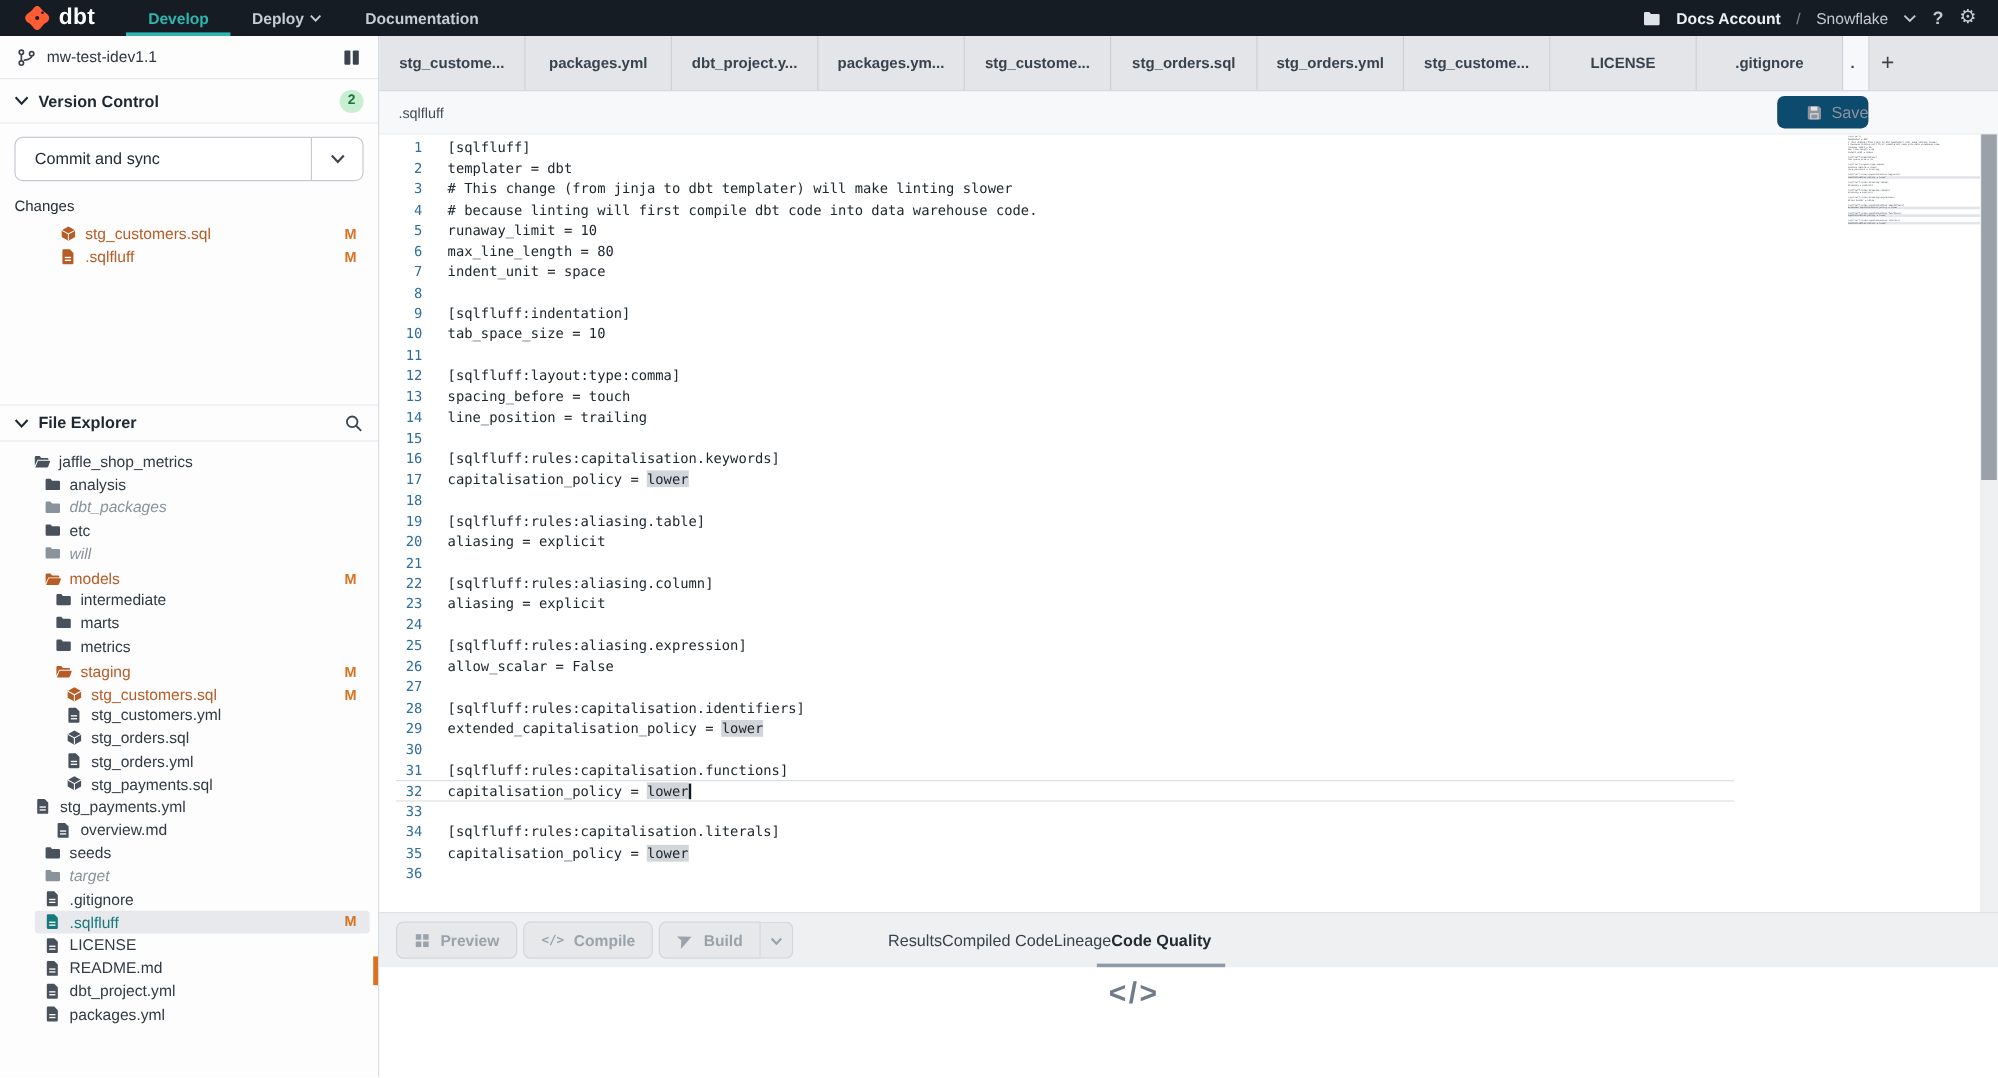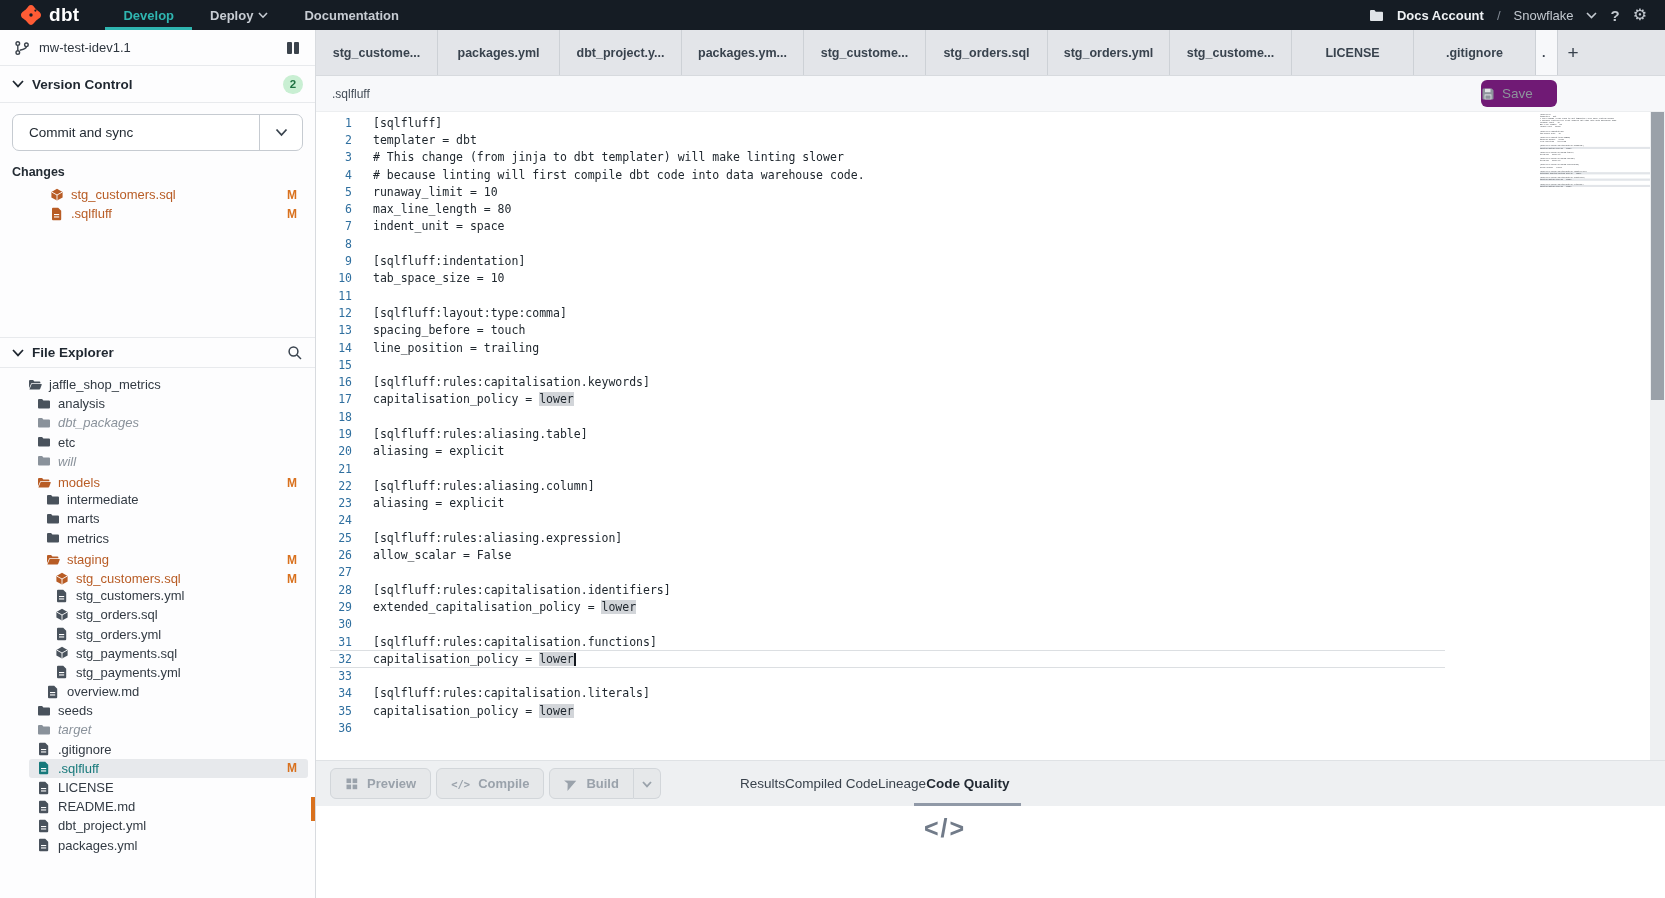--- a/index.html
+++ b/index.html
@@ -25,21 +25,21 @@
   .branch-row { height:36px; display:flex; align-items:center; padding:4px 14px; border-bottom:1px solid #e8eaed; cursor:pointer; }
   .branch-name { margin-left:9px; font-size:13px; color:#2e363f; }
   .branch-row .cols { margin-left:auto; cursor:pointer; }
   .vc-header { height:37px; display:flex; align-items:center; padding:0 12px; border-bottom:1px solid #e8eaed; cursor:pointer; }
   .section-title { margin-left:8px; font-size:13.5px; font-weight:700; color:#1f2730; }
   .vc-badge { margin-left:auto; min-width:20px; height:19px; border-radius:10px; background:var(--badge_green_bg); color:var(--badge_green_text); font-size:11.5px; font-weight:700; display:flex; align-items:center; justify-content:center; padding:0 6px; }
   .commit-wrap { padding:11px 12px 0 12px; }
   .commit-btn { width:291px; height:37px; background:#fff; border:1px solid #c6cbd1; border-radius:7px; display:flex; align-items:stretch; cursor:pointer; }
   .commit-label { flex:1; display:flex; align-items:center; padding-left:16px; font-size:13.5px; color:#232b33; }
   .commit-chev { width:43px; border-left:1px solid #c6cbd1; display:flex; align-items:center; justify-content:center; }
-  .changes-label { margin:14px 0 6px 12px; font-size:12.5px; font-weight:700; color:#242c34; }
+  .changes-label { margin:14px 0 6px 12px; font-size:12.5px; font-weight:400; color:#242c34; }
   .change-row { height:19px; display:flex; align-items:center; padding-left:50px; padding-right:18px; cursor:pointer; }
   .change-row .fname { margin-left:7px; font-size:13px; color:var(--modified_orange); }
   .m-badge { margin-left:auto; font-size:12px; font-weight:700; color:var(--badge_orange); }
   .fe-section { position:absolute; left:0; right:0; top:307px; bottom:0; }
   .fe-header { height:31px; display:flex; align-items:center; padding:0 12px; border-top:1px solid #e8eaed; border-bottom:1px solid #e8eaed; cursor:pointer; }
   .fe-header .search { margin-left:auto; cursor:pointer; }
   .file-tree { padding-top:7px; overflow:hidden; height:calc(100% - 31px); position:relative; }
   .tree-row { height:19.2px; display:flex; align-items:center; position:relative; font-size:13px; color:#323a43; cursor:pointer; }
   .tree-row .lbl { margin-left:7px; position:relative; z-index:1; white-space:nowrap; }
   .tree-row .ticon { position:relative; z-index:1; display:flex; }
@@ -52,21 +52,21 @@
 
   
   .tabbar { position:absolute; left:316px; top:30px; right:0; height:46px; background:#e3e5e9; border-bottom:1px solid #d7dade; display:flex; align-items:stretch; z-index:10; }
   .tab { width:122px; flex:none; display:flex; align-items:center; justify-content:center; font-size:12.5px; font-weight:600; color:#39434e; border-right:1px solid #cdd1d6; cursor:pointer; white-space:nowrap; overflow:hidden; }
   .tab-partial { width:22px; flex:none; background:#f7f8fa; border-right:1px solid #cdd1d6; display:flex; align-items:center; padding-left:6px; font-size:12.5px; font-weight:600; color:#39434e; cursor:pointer; }
   .tab-plus { width:30px; flex:none; display:flex; align-items:center; justify-content:center; font-size:19px; color:#39434e; cursor:pointer; }
 
   
   .editor-header { position:absolute; left:316px; top:76px; right:0; height:36px; background:#f7f8fa; display:flex; align-items:center; border-bottom:1px solid #eceef0; z-index:9; }
   .breadcrumb { margin-left:16px; font-size:12px; color:#434c56; }
-  .save-btn { margin-left:auto; margin-right:108px; width:76px; height:27px; border-radius:6px; background:#701a75; color:#8d949c; font-size:13.5px; display:flex; align-items:center; justify-content:flex-start; gap:7px; cursor:pointer; }
+  .save-btn { margin-left:auto; margin-right:108px; width:76px; height:27px; border-radius:6px; background:#0c4a6e; color:#8d949c; font-size:13.5px; display:flex; align-items:center; justify-content:flex-end; gap:7px; cursor:pointer; }
 
   
   .editor { position:absolute; left:316px; top:112px; right:15px; bottom:138px; background:#ffffff; overflow:hidden; cursor:text; }
   .code-lines { padding-top:2px; font-family:"DejaVu Sans Mono", monospace; font-size:11.5px; }
   .crow { height:17.3px; display:flex; align-items:center; position:relative; }
   .crow .ln { width:36px; flex:none; text-align:right; color:var(--line_number_blue); }
   .crow .ctext { margin-left:21px; white-space:pre; color:#20282f; }
   .crow.active-row::after { content:''; position:absolute; left:14px; width:1115px; top:0; bottom:0; border-top:1px solid #dcdfe2; border-bottom:1px solid #dcdfe2; pointer-events:none; }
   .hl-word { background:#d2d5d9; }
   .cursor { display:inline-block; width:1.5px; height:13px; background:#14191f; vertical-align:middle; margin-left:0.5px; }
@@ -356,21 +356,21 @@
           </div>
           <div class="tree-row " style="padding-left: 55px;">
             <span class="ticon">
               <svg width="14" height="14" viewBox="0 0 14 14">
                 <path d="M7 0.8 L12.6 3.9 V9.4 L7 12.6 L1.4 9.4 V3.9 Z" fill="#49525c"></path>
              <path d="M1.6 4 L7 7 L12.4 4 M7 7 V12.3" stroke="#ffffff" stroke-width="0.9" fill="none"></path>
               </svg>
             </span>
             <span class="lbl">stg_payments.sql</span>
           </div>
-          <div class="tree-row " style="padding-left: 55px;">
+          <div class="tree-row " style="padding-left: 29px;">
             <span class="ticon">
               <svg width="14" height="14" viewBox="0 0 14 14">
                 <path d="M3 0.8 h5.2 l3 3 V12.2 a1 1 0 0 1 -1 1 H3 a1 1 0 0 1 -1-1 V1.8 a1 1 0 0 1 1-1 Z" fill="#49525c"></path>
              <rect x="4" y="7" width="5.2" height="1.1" fill="#ffffff"></rect>
              <rect x="4" y="9.4" width="5.2" height="1.1" fill="#ffffff"></rect>
               </svg>
             </span>
             <span class="lbl">stg_payments.yml</span>
           </div>
           <div class="tree-row " style="padding-left: 46px;">

